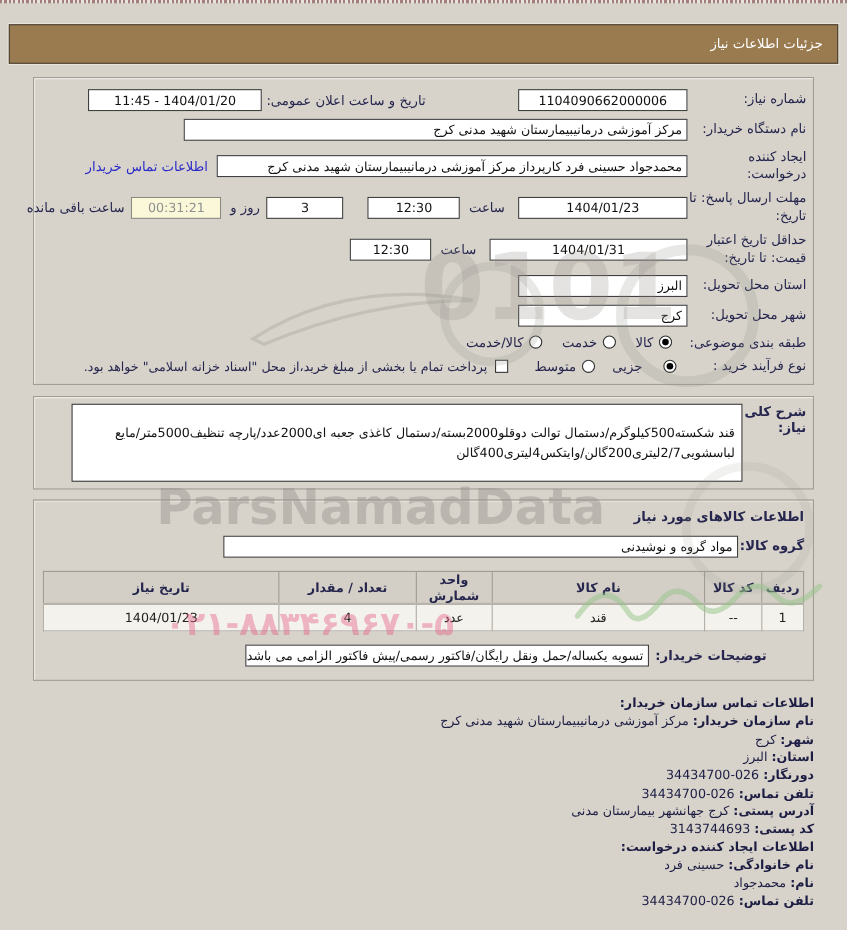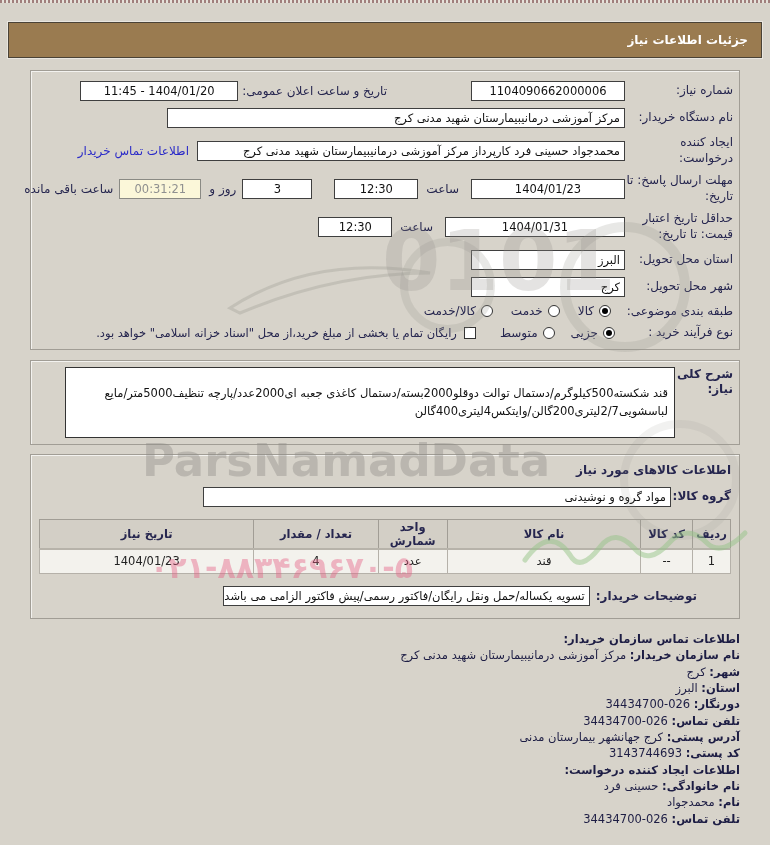--- a/index.html
+++ b/index.html
@@ -17,21 +17,21 @@
     opacity: .85;
   }
   .titlebar {
     margin: 19px 8px 0;
     height: 36px;
     background: #9a7b50;
     border: 1px solid #4a4236;
     box-shadow: 0 0 0 1px #e9e6df;
     display: flex; align-items: center;
     padding-right: 13px;
-    color: #fff; font-size: 12px; font-weight: bold;
+    color: #fff; font-size: 12px;
   }
   .panel {
     margin: 0 30px;
     border: 1px solid #a19d95;
     box-shadow: inset 1px 1px 0 rgba(255,255,255,.7);
     background: #d7d3ca;
   }
   .p1 { margin-top: 12px; padding: 10px 6px 4px 8px; }
   .p2 { margin-top: 10px; padding: 6px 6px 6px 8px; }
   .p3 { margin-top: 9px; padding: 8px 8px 12px; }
@@ -161,25 +161,25 @@
       <span class="sm" style="margin-right:5px">خدمت</span>
       <span class="radio" style="margin-right:18px"></span>
       <span class="sm" style="margin-right:5px">کالا/خدمت</span>
     </div>
   </div>
 
   <div class="row" style="margin-bottom:4px">
     <div class="lbl">نوع فرآیند خرید :</div>
     <div class="rc">
       <span class="radio on" style="margin-right:10px"></span>
-      <span class="sm" style="margin-right:5px">جزیی</span>
+      <span class="sm" style="margin-right:19px">جزیی</span>
       <span class="radio" style="margin-right:16px"></span>
       <span class="sm" style="margin-right:5px">متوسط</span>
       <span class="checkbox" style="margin-right:24px"></span>
-      <span class="sm" style="margin-right:7px;font-size:11.5px">رایگان تمام یا بخشی از مبلغ خرید،از محل "اسناد خزانه اسلامی" خواهد بود.</span>
+      <span class="sm" style="margin-right:7px;font-size:11.5px">پرداخت تمام یا بخشی از مبلغ خرید،از محل "اسناد خزانه اسلامی" خواهد بود.</span>
     </div>
   </div>
 </div>
 
 <div class="panel p2">
   <div class="row top" style="margin-bottom:0">
     <div class="lbl b" style="width:58px">شرح کلی نیاز:</div>
     <div class="descbox">قند شکسته500کیلوگرم/دستمال توالت دوقلو2000بسته/دستمال کاغذی جعبه ای2000عدد/پارچه تنظیف5000متر/مایع لباسشویی2/7لیتری200گالن/وایتکس4لیتری400گالن</div>
   </div>
 </div>

